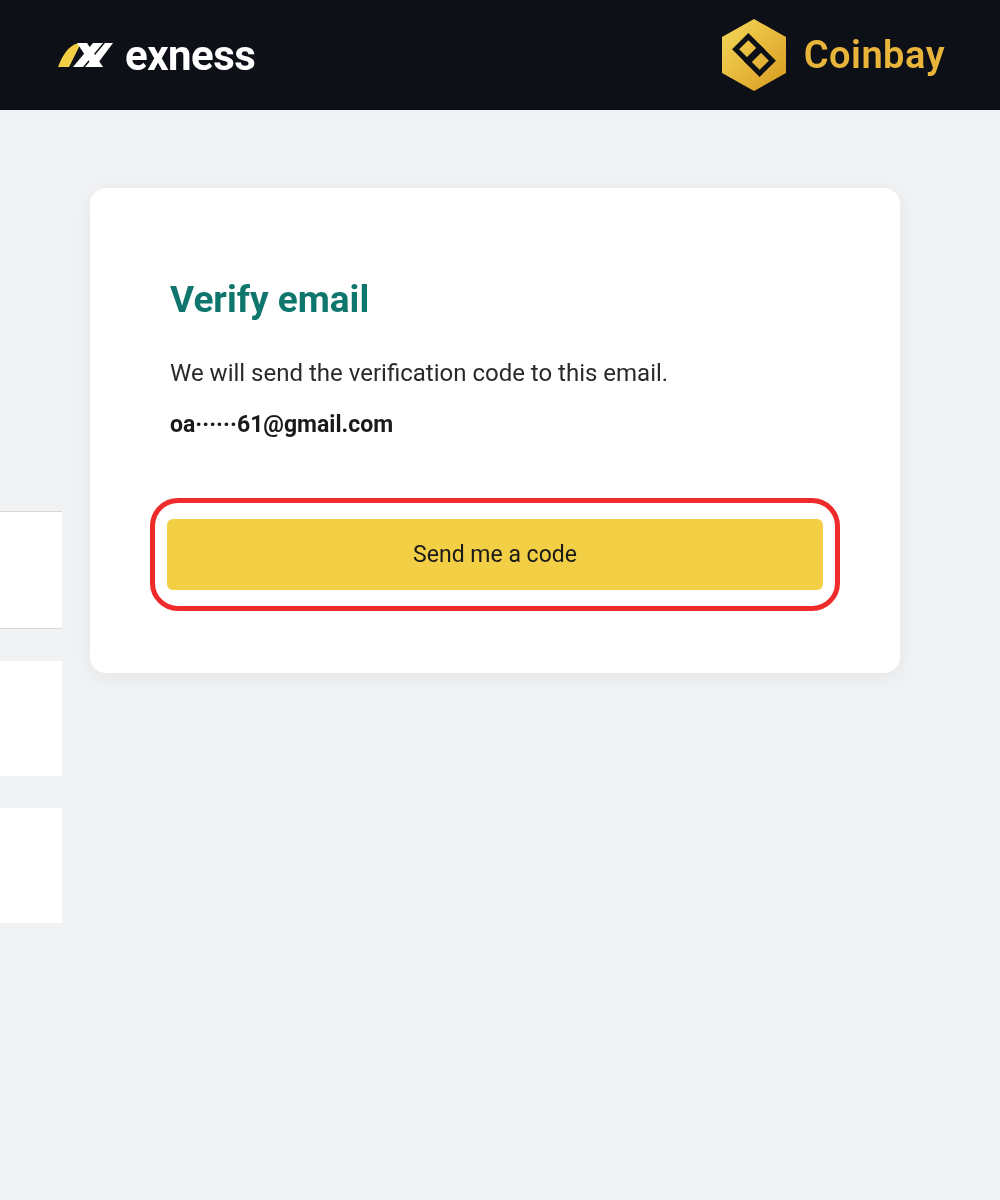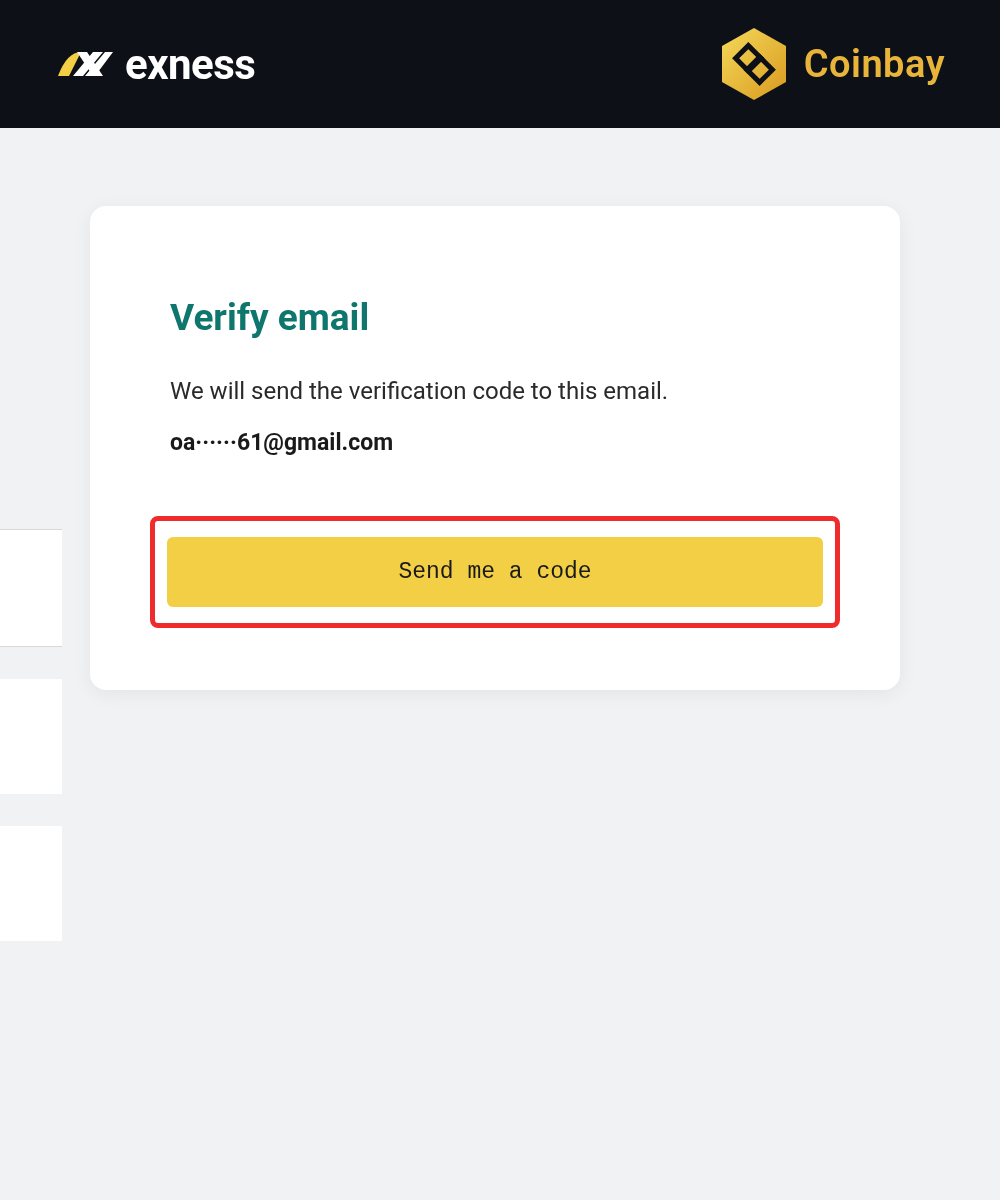--- a/index.html
+++ b/index.html
@@ -9,21 +9,21 @@
     }
     body {
       font-family: -apple-system, BlinkMacSystemFont, "Segoe UI", Roboto, Helvetica, Arial, sans-serif;
       background: #f1f2f4;
       width: 1000px;
       height: 1200px;
       overflow: hidden;
     }
     .header {
       background: #0d1117;
-      height: 128px;
+      height: 110px;
       display: flex;
       align-items: center;
       justify-content: space-between;
       padding: 0 55px 0 55px;
     }
     .exness-logo {
       display: flex;
       align-items: center;
       gap: 12px;
     }
@@ -112,25 +112,24 @@
     }
     .email {
       font-size: 23px;
       color: #1a1a1a;
       font-weight: 700;
       margin-bottom: 4px;
     }
     .button-wrapper {
       margin-top: 60px;
       border: 5px solid #ef2b2b;
-      border-radius: 8px;
+      border-radius: 28px;
       padding: 16px 12px;
       margin-left: -20px;
       margin-right: -20px;
-      font-family: Liberation Mono, monospace;
     }
     .send-button {
       width: 100%;
       background: #f2cf44;
       border: none;
       border-radius: 6px;
       padding: 22px 0;
       font-size: 23px;
       color: #1a1a1a;
       font-weight: 400;

